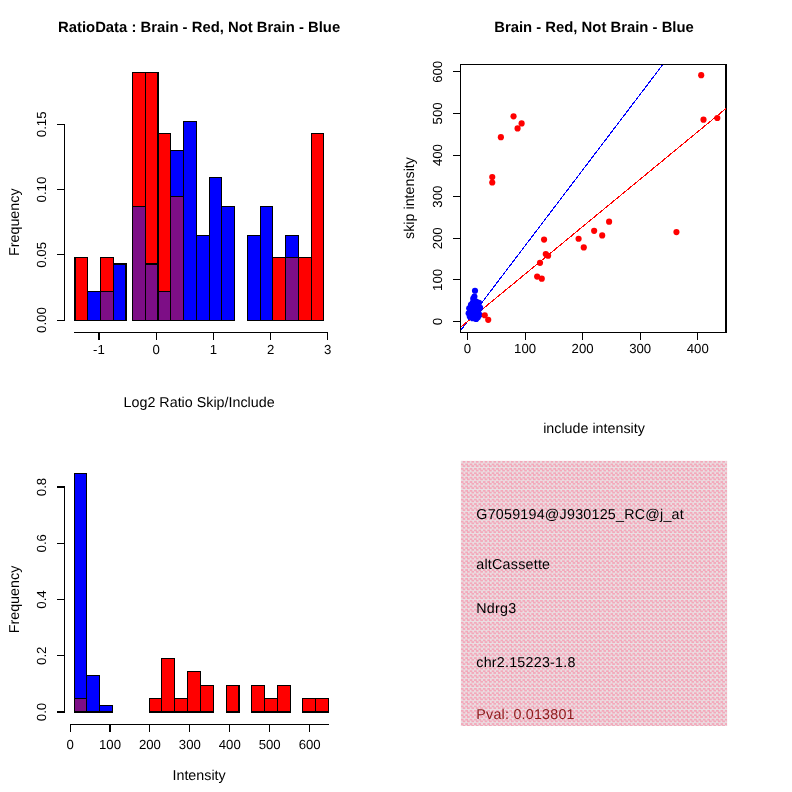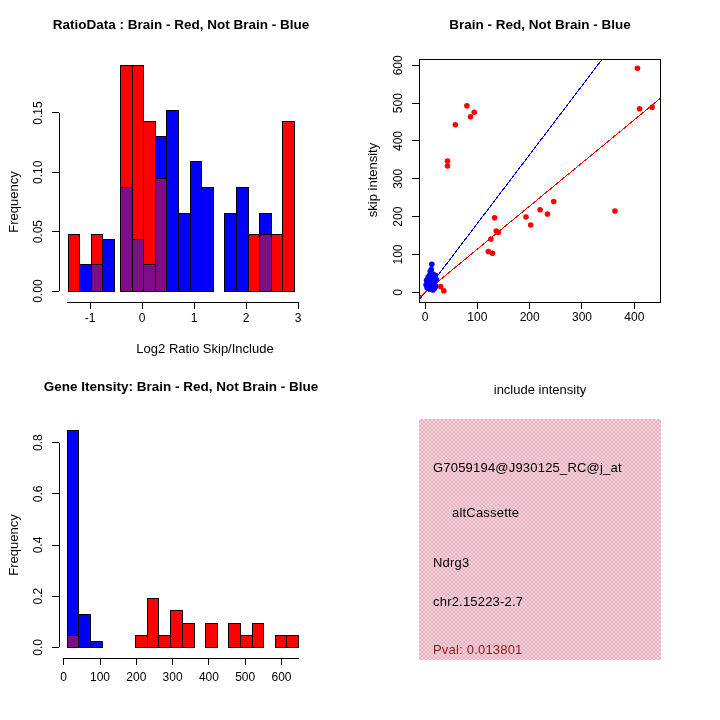--- a/index.html
+++ b/index.html
@@ -176,29 +176,29 @@
       <circle cx="547.4522" cy="213.98569" r="2.8" fill="#ff0000"></circle>
       <circle cx="553.7318" cy="201.50080000000003" r="2.8" fill="#ff0000"></circle>
       <circle cx="614.9579" cy="210.95905" r="2.8" fill="#ff0000"></circle>
       <circle cx="637.4598" cy="68.32864000000001" r="2.8" fill="#ff0000"></circle>
       <circle cx="639.553" cy="108.80995000000001" r="2.8" fill="#ff0000"></circle>
       <circle cx="652.1122" cy="107.29663000000002" r="2.8" fill="#ff0000"></circle>
     </svg>
 
   <div class="ptitle" style="left:360px;top:17px;width:360px;">Brain - Red, Not Brain - Blue</div>
   <div class="ptitle" style="left:1px;top:17px;width:360px;">RatioData : Brain - Red, Not Brain - Blue</div>
-  <div class="ptitle" style="left:1px;top:379px;width:360px;">Gene Itensity: Brain - Red, Not Brain - Blue</div>
-
-  <div class="alabel" style="left:1px;top:341px;width:360px;margin-left:24px;">Log2 Ratio Skip/Include</div>
+
+  <div class="alabel" style="left:1px;top:358px;width:360px;">Log2 Ratio Skip/Include</div>
   <div class="alabel" style="left:360px;top:340px;width:360px;margin-top:42px;">include intensity</div>
+  <div class="alabel" style="left:1px;top:697px;width:360px;">Intensity</div>
 
   <div class="vlabel" style="left:13px;top:202px;">Frequency</div>
   <div class="vlabel" style="left:372px;top:180px;">skip intensity</div>
   <div class="vlabel" style="left:13px;top:545px;">Frequency</div>
 
   <div class="info-box" style="background: repeating-conic-gradient(rgb(243, 168, 186) 0%, rgb(243, 168, 186) 25%, rgb(234, 221, 225) 0%, rgb(234, 221, 225) 50%) 0% 0% / 4px 4px; text-decoration: underline;">
     <div class="info-line" style="top:41px;">G7059194@J930125_RC@j_at</div>
-    <div class="info-line" style="top:86px;padding-left:19px;">altCassette</div>
-    <div class="info-line" style="top:136px;">Ndrg3</div>
-    <div class="info-line" style="top:175px;">chr2.15223-2.7</div>
+    <div class="info-line" style="top:86px;">altCassette</div>
+    <div class="info-line" style="top:126px;">Ndrg3</div>
+    <div class="info-line" style="top:175px;">chr2.15223-1.8</div>
     <div class="info-line" style="top: 223px; color: rgb(139, 26, 26);">Pval: 0.013801</div>
   </div>
 </div>
 
 </body></html>

